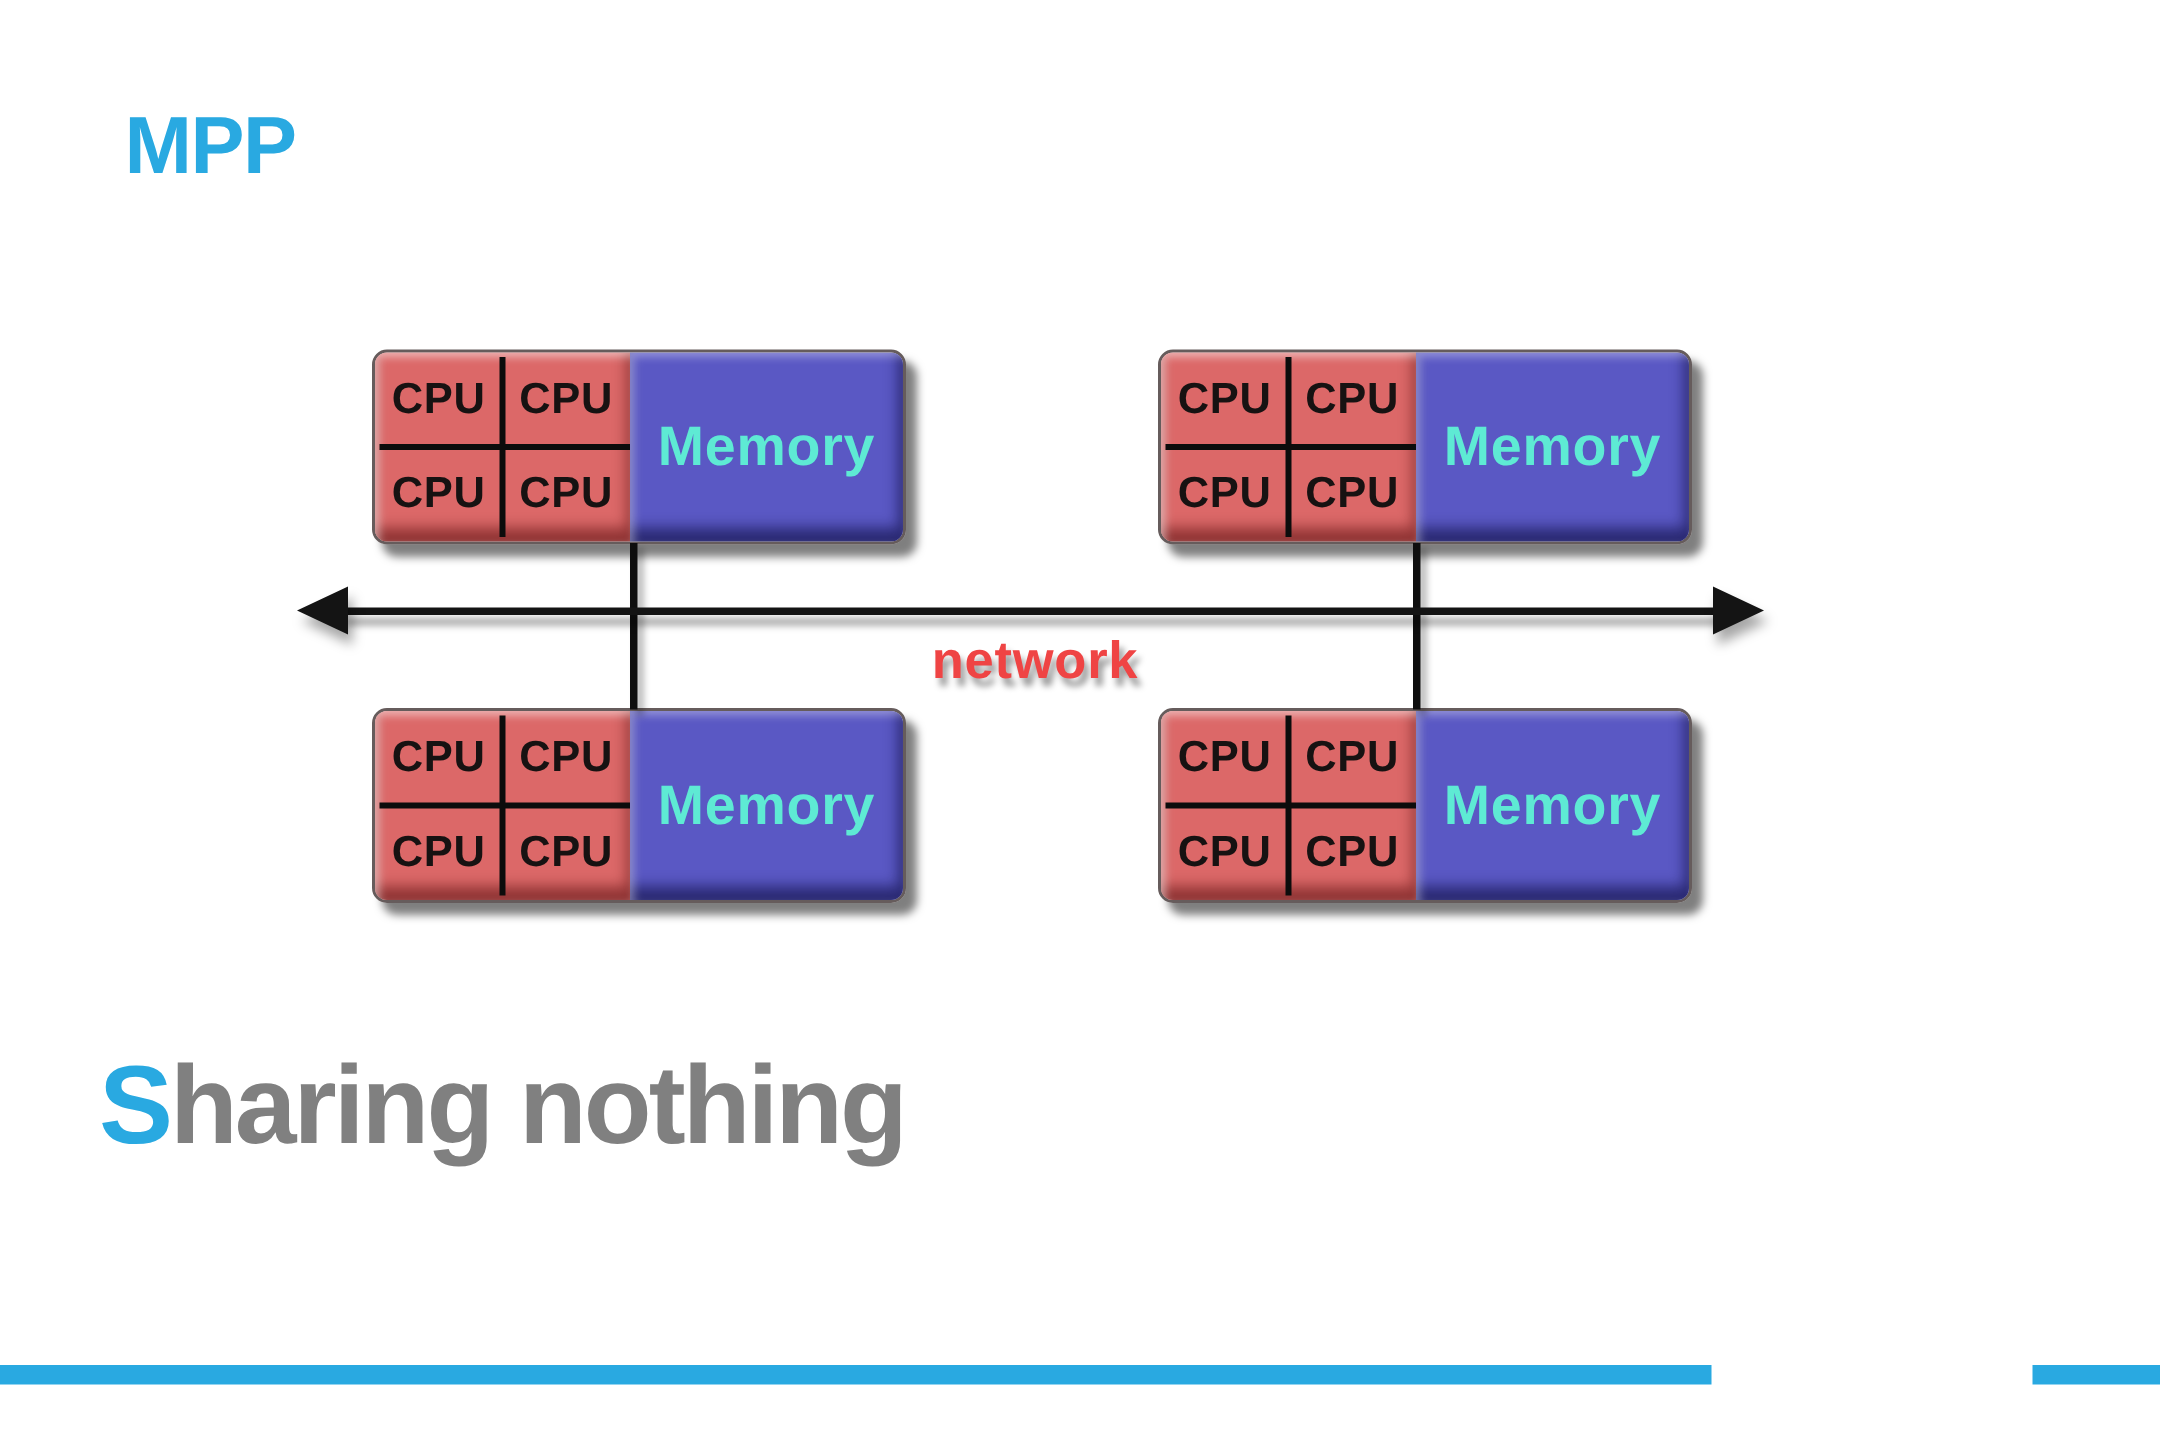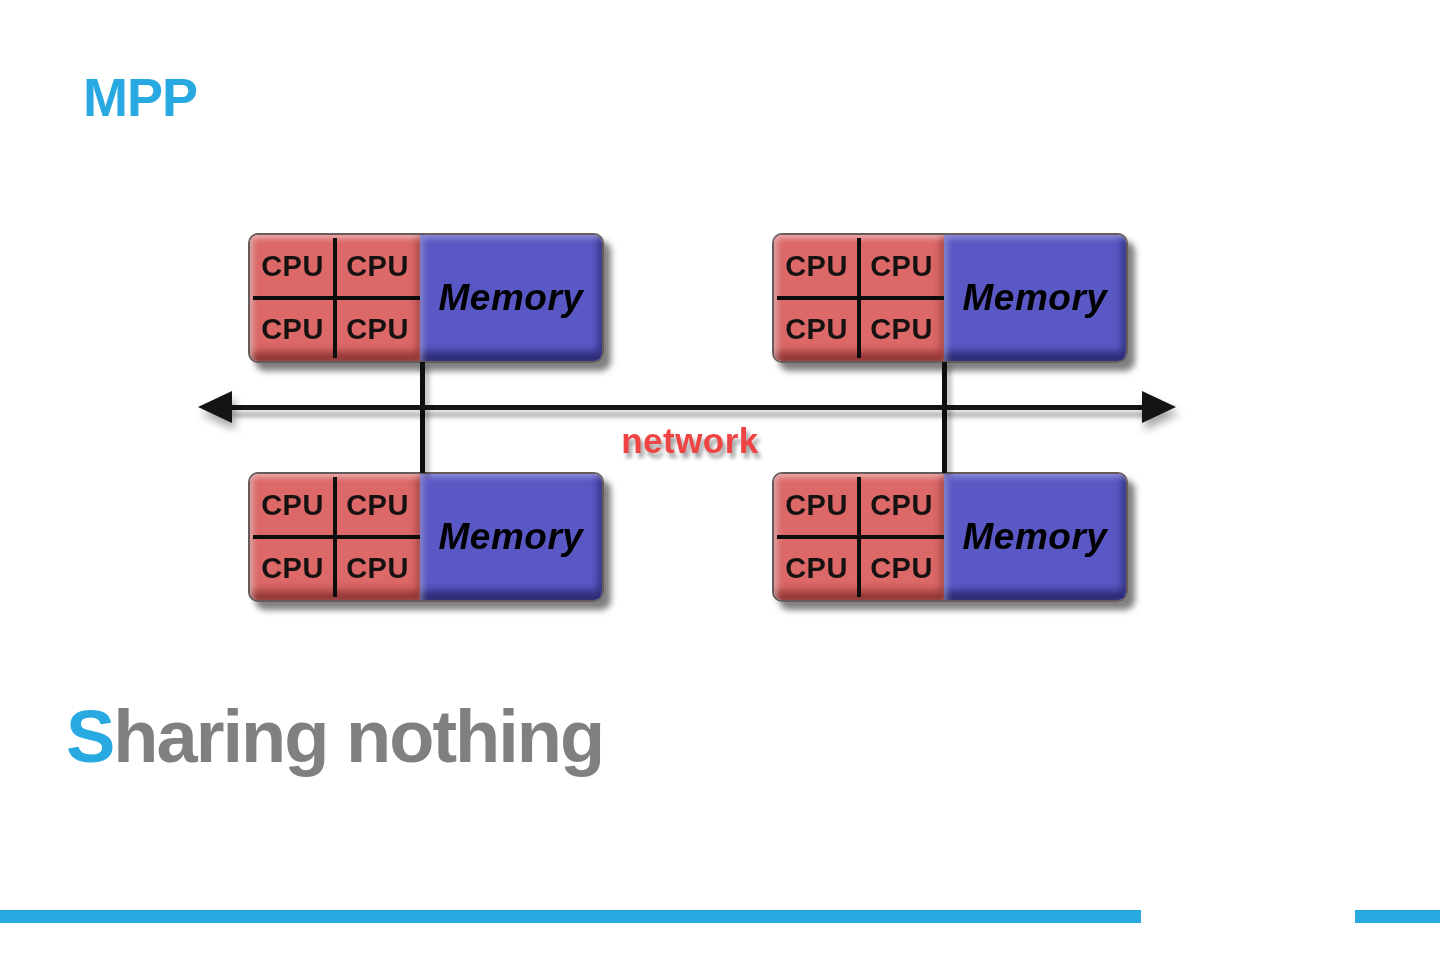--- a/index.html
+++ b/index.html
@@ -31,21 +31,21 @@
     box-shadow:inset 3px 3px 6px rgba(255,255,255,0.5),
                inset -2px -9px 9px rgba(70,0,0,0.5);
     display:grid;grid-template-columns:1fr 1fr;grid-template-rows:1fr 1fr;
   }
   .mem-section{
     position:relative;flex:1;
     background:var(--memory-blue,#5a58c4);
     box-shadow:inset 3px 3px 6px rgba(255,255,255,0.35),
                inset -3px -9px 9px rgba(10,10,60,0.6);
     display:flex;align-items:center;justify-content:center;
-    font-size:37px;font-weight:bold;color:#000000;letter-spacing:0.5px;font-style:italic;
+    font-size:37px;font-weight:bold;color:#5eead4;letter-spacing:0.5px;
   }
   .cpu-cell{
     display:flex;align-items:center;justify-content:center;
     font-size:29px;font-weight:bold;color:#171212;letter-spacing:0.5px;
   }
   .cross-v{position:absolute;left:50%;margin-left:-2px;top:3px;bottom:3px;width:4px;background:#0c0c0c;}
   .cross-h{position:absolute;top:50%;margin-top:-2px;left:3px;right:0;height:4px;background:#0c0c0c;}
   
   .network-line{
     position:absolute;left:228px;top:405px;width:918px;height:5px;background:#141414;

